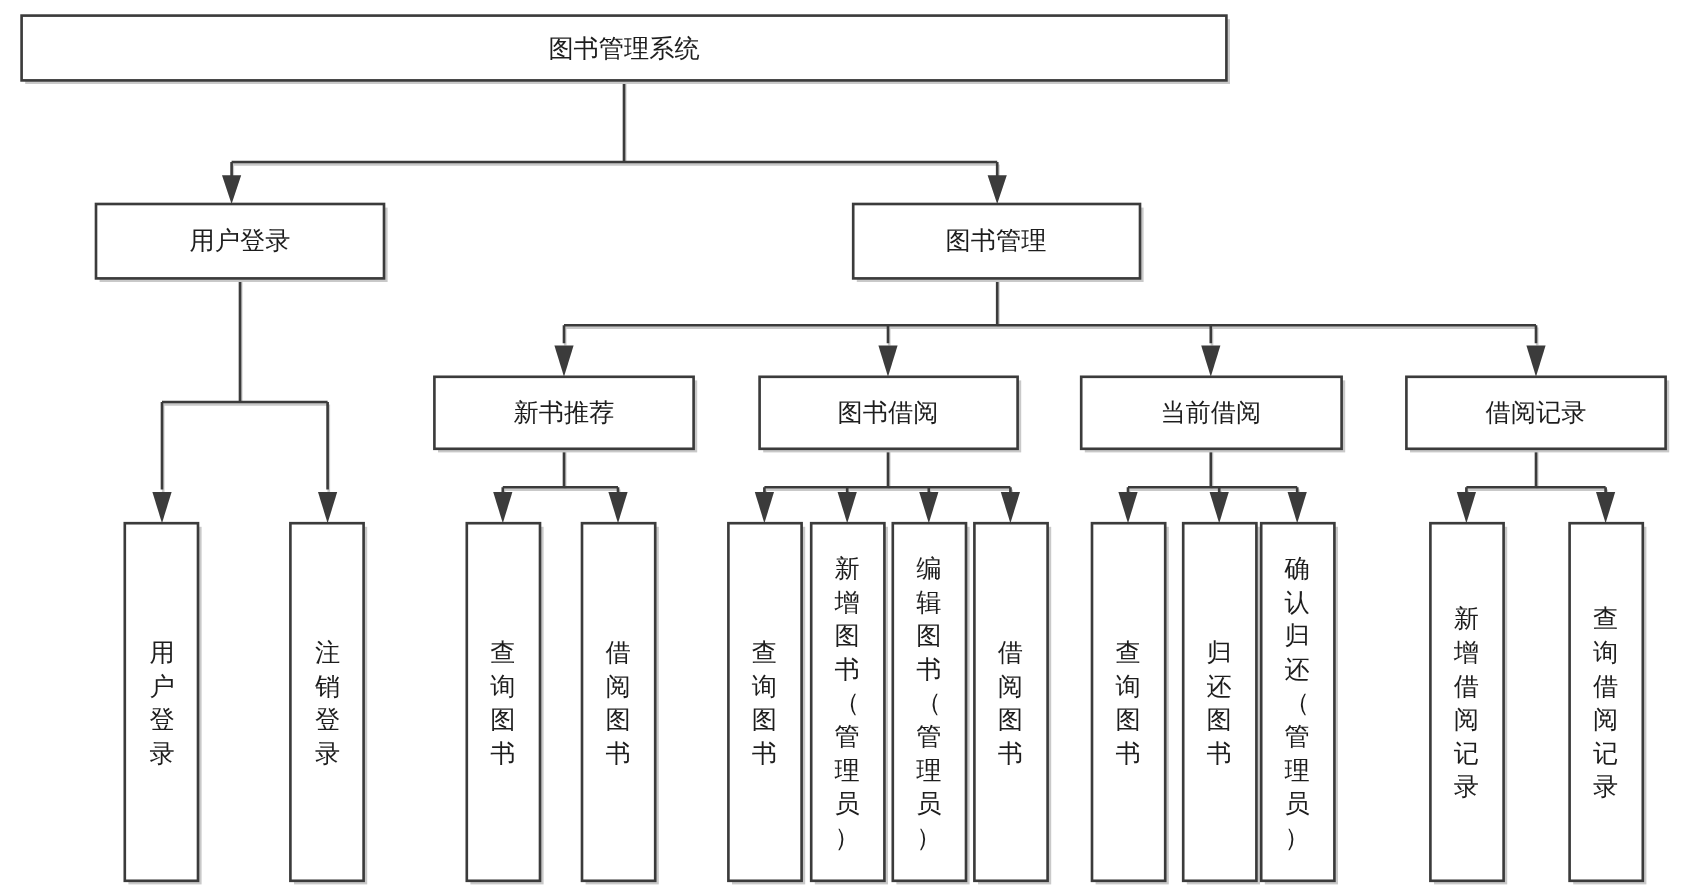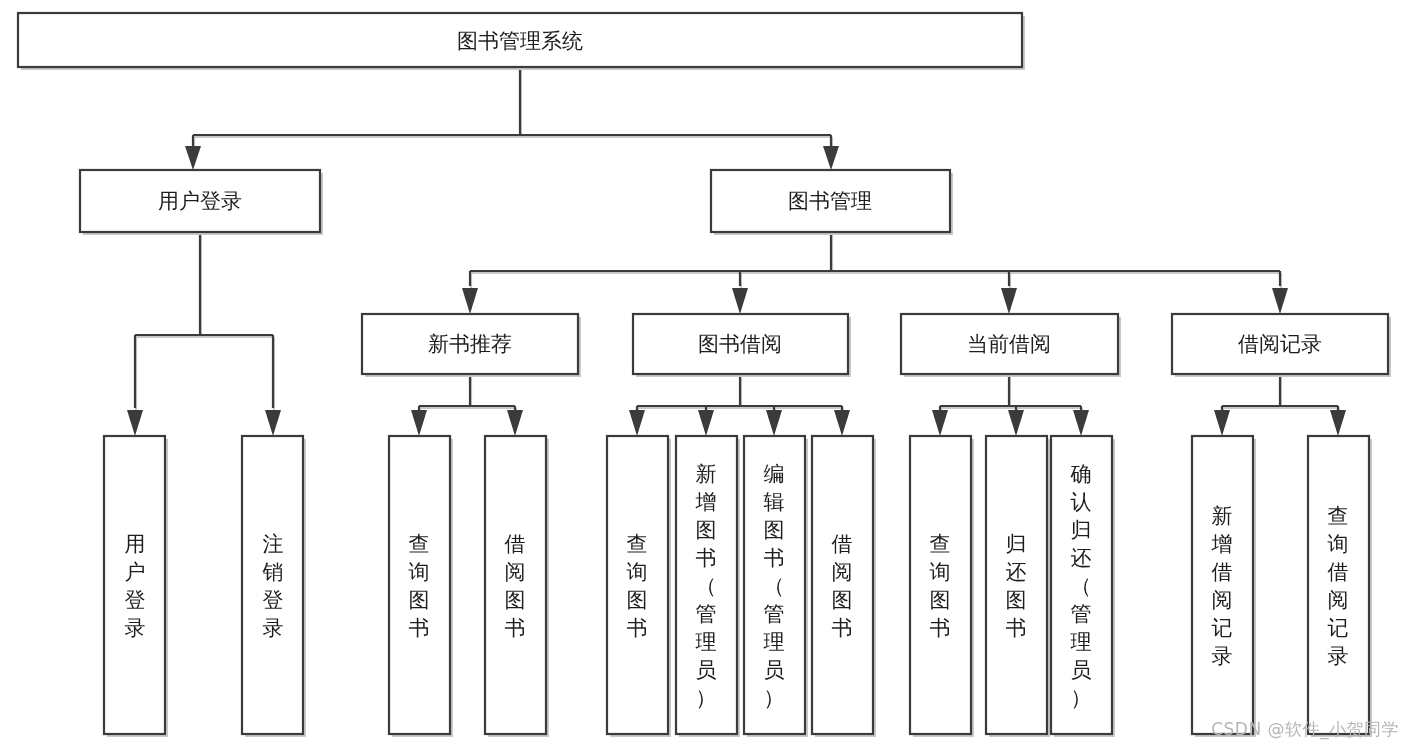--- a/index.html
+++ b/index.html
@@ -258,14 +258,13 @@
 
       <g>
         <rect class="node-box-shadow" x="1311" y="439" width="61" height="298"></rect>
         <rect class="node-box" x="1308" y="436" width="61" height="298"></rect>
         <text class="node-label-v" x="1338" y="0"><tspan x="1338" y="522.84">查</tspan><tspan x="1338" y="550.84">询</tspan><tspan x="1338" y="578.84">借</tspan><tspan x="1338" y="606.84">阅</tspan><tspan x="1338" y="634.84">记</tspan><tspan x="1338" y="662.84">录</tspan></text>
       </g>
 
     </g>
   </svg>
 
-  <div class="watermark">CSDN @软件_小贺同学</div>
 </div>
 
 </body></html>

